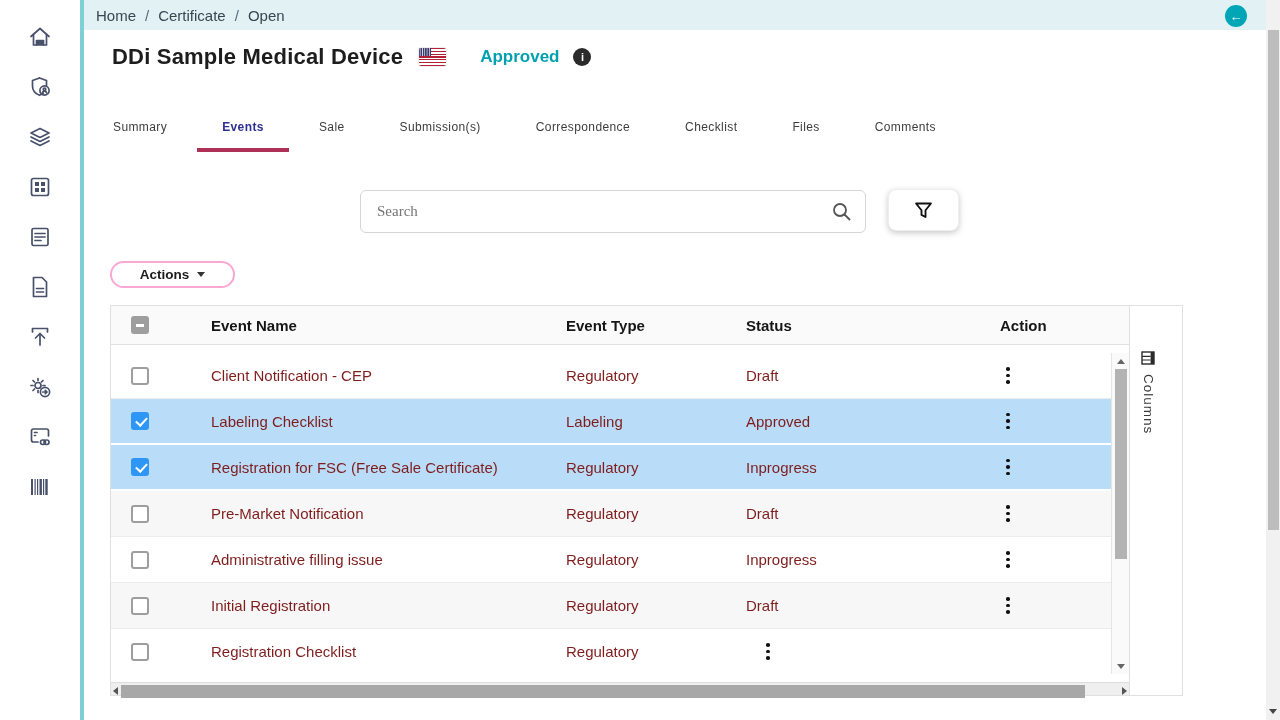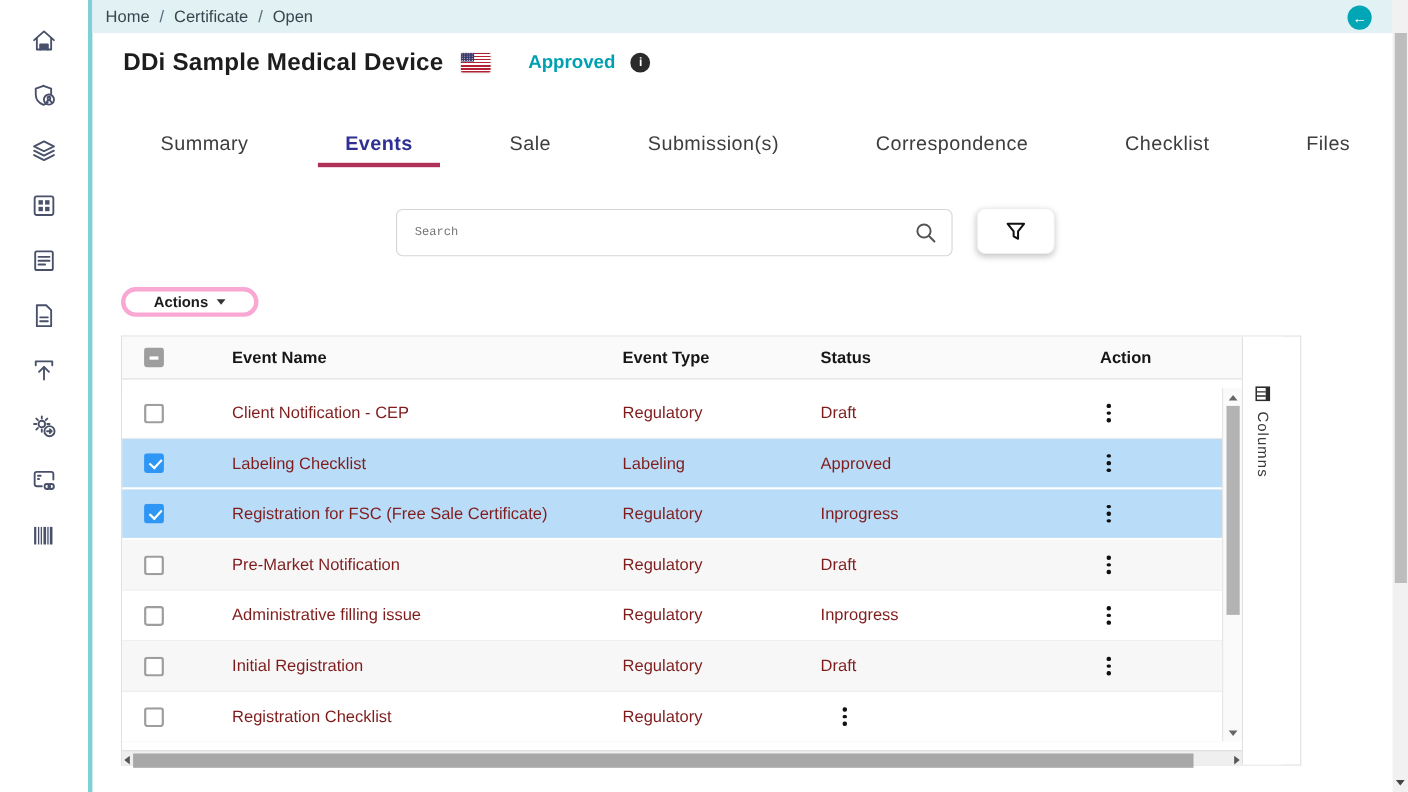--- a/index.html
+++ b/index.html
@@ -29,35 +29,35 @@
   .flag { position:relative; width:27px; height:18px; margin-left:16px; border-radius:2px; overflow:hidden;
           background:repeating-linear-gradient(to bottom,#b22234 0 1.4px,#ffffff 1.4px 2.77px); box-shadow:0 0 0 1px #eee; }
   .flag .canton { position:absolute; left:0; top:0; width:11.5px; height:8.3px; background:#3c3b6e;
           background-image:radial-gradient(#fff .55px, transparent .7px); background-size:2.3px 2px; }
   .status-approved { margin-left:34px; font-size:17px; font-weight:bold; color:#00a0b0; }
   .info-icon { margin-left:14px; width:18px; height:18px; border-radius:50%; background:#2b2b2b; color:#fff;
                font-size:11px; font-weight:bold; display:flex; align-items:center; justify-content:center; cursor:pointer; }
 
   
   .tabs { position:absolute; left:113px; top:120px; display:flex; }
-  .tab { position:relative; margin-right:55px; font-size:18px; color:#3d3d3d; letter-spacing:.4px; cursor:pointer; white-space:nowrap;margin-left:33px; }
+  .tab { position:relative; margin-right:55px; font-size:12px; color:#3d3d3d; letter-spacing:.4px; cursor:pointer; white-space:nowrap; }
   .tab.active { color:#2e3192; font-weight:bold; }
   .tab.active::after { content:""; position:absolute; left:-25px; right:-25px; top:28px; height:4px; background:#b03158; }
 
   
   .search-wrap { position:absolute; left:360px; top:190px; width:506px; height:43px; }
   .search-input { width:100%; height:100%; border:1px solid #d5d5d5; border-radius:6px; padding:0 44px 0 16px;
-                  font-size:11px; color:#3b82f6; font-family:Liberation Mono, monospace; outline:none; }
+                  font-size:15px; color:#3b82f6; font-family:Liberation Serif, serif; outline:none; }
   .search-input::placeholder { color:#757575; }
   .search-ic { position:absolute; right:14px; top:11px; width:21px; height:21px; cursor:pointer; }
   .filter-btn { position:absolute; left:888px; top:189px; width:71px; height:42px; background:#fff; border:1px solid #eee;
                 border-radius:8px; box-shadow:0 2px 6px rgba(0,0,0,.22); display:flex; align-items:center; justify-content:center; cursor:pointer; }
 
   
-  .actions-btn { position:absolute; left:110px; top:261px; width:125px; height:27px; border:4px solid #f9a8d4;
+  .actions-btn { position:absolute; left:110px; top:261px; width:125px; height:27px; border:2px solid #f9a8d4;
                  border-radius:14px; background:#fff; display:flex; align-items:center; justify-content:center; gap:8px;
                  font-size:13.5px; font-weight:bold; color:#1c1c1c; cursor:pointer; }
   .caret-down { width:0; height:0; border-left:4.5px solid transparent; border-right:4.5px solid transparent; border-top:5px solid #333; }
 
   
   .tablebox { position:absolute; left:110px; top:305px; width:1073px; height:391px; border:1px solid #e0e0e0;
               background:#fff; display:flex; }
   .tmain { width:1018px; display:flex; flex-direction:column;gap:8px; }
   .thead { height:53px; background:#fafafa; border-bottom:1px solid #e0e0e0; display:flex; align-items:center;
            font-weight:bold; color:#161616; font-size:15px; }

